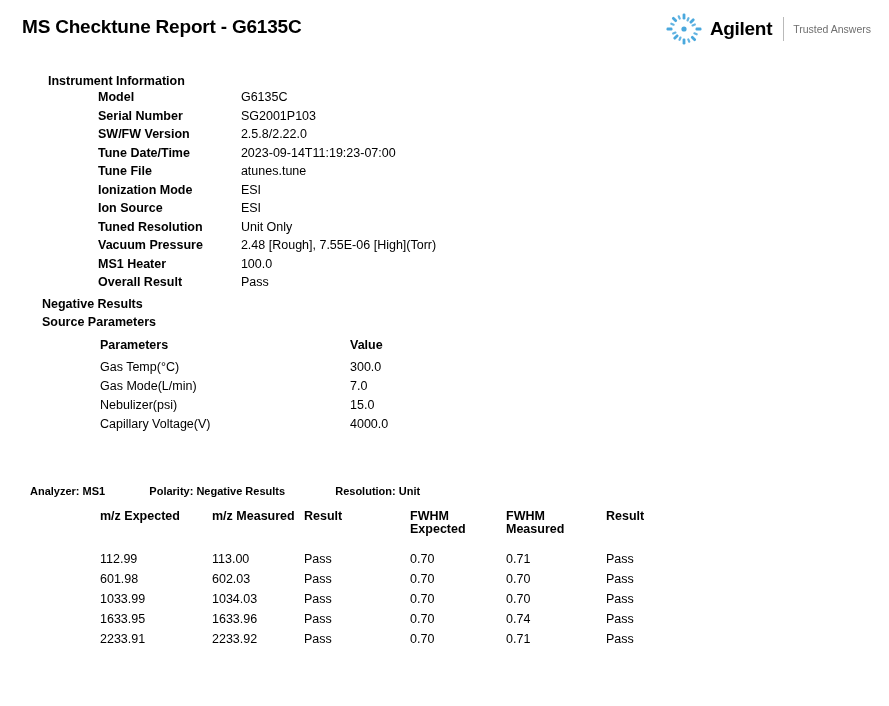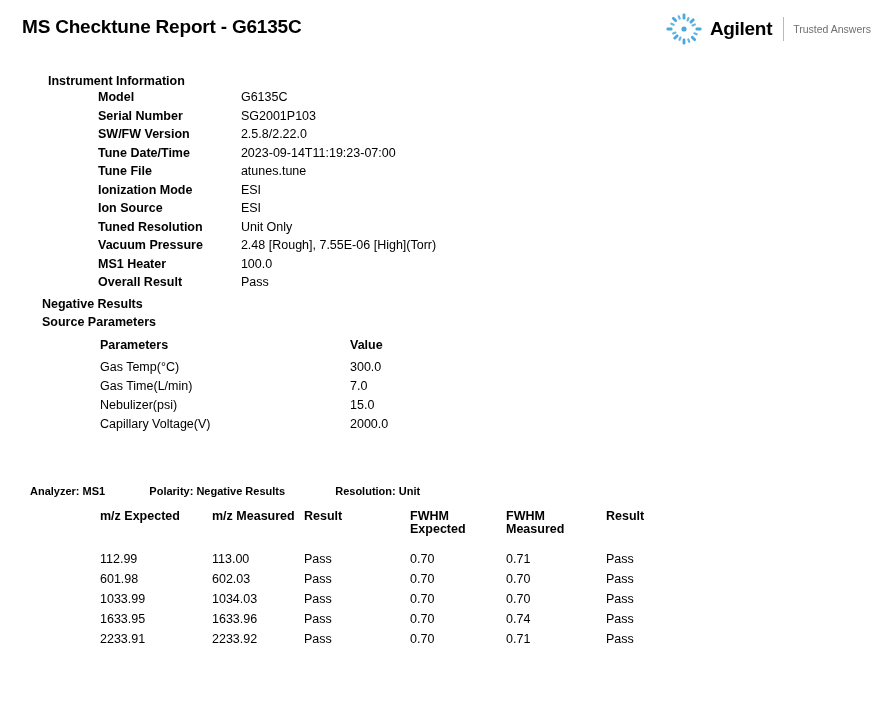--- a/index.html
+++ b/index.html
@@ -267,30 +267,30 @@
       <tbody>
         <tr class="hdr">
           <td class="pname">Parameters</td>
           <td>Value</td>
         </tr>
         <tr>
           <td class="pname">Gas Temp(°C)</td>
           <td>300.0</td>
         </tr>
         <tr>
-          <td class="pname">Gas Time(L/min)</td>
+          <td class="pname">Gas Mode(L/min)</td>
           <td>7.0</td>
         </tr>
         <tr>
           <td class="pname">Nebulizer(psi)</td>
           <td>15.0</td>
         </tr>
         <tr>
           <td class="pname">Capillary Voltage(V)</td>
-          <td>2000.0</td>
+          <td>4000.0</td>
         </tr>
       </tbody>
     </table>
 
     <div class="analyzer-line">
       <span>Analyzer:</span>
       <span>MS1</span>
       <span class="gap1"></span>
       <span>Polarity:</span>
       <span>Negative Results</span>

